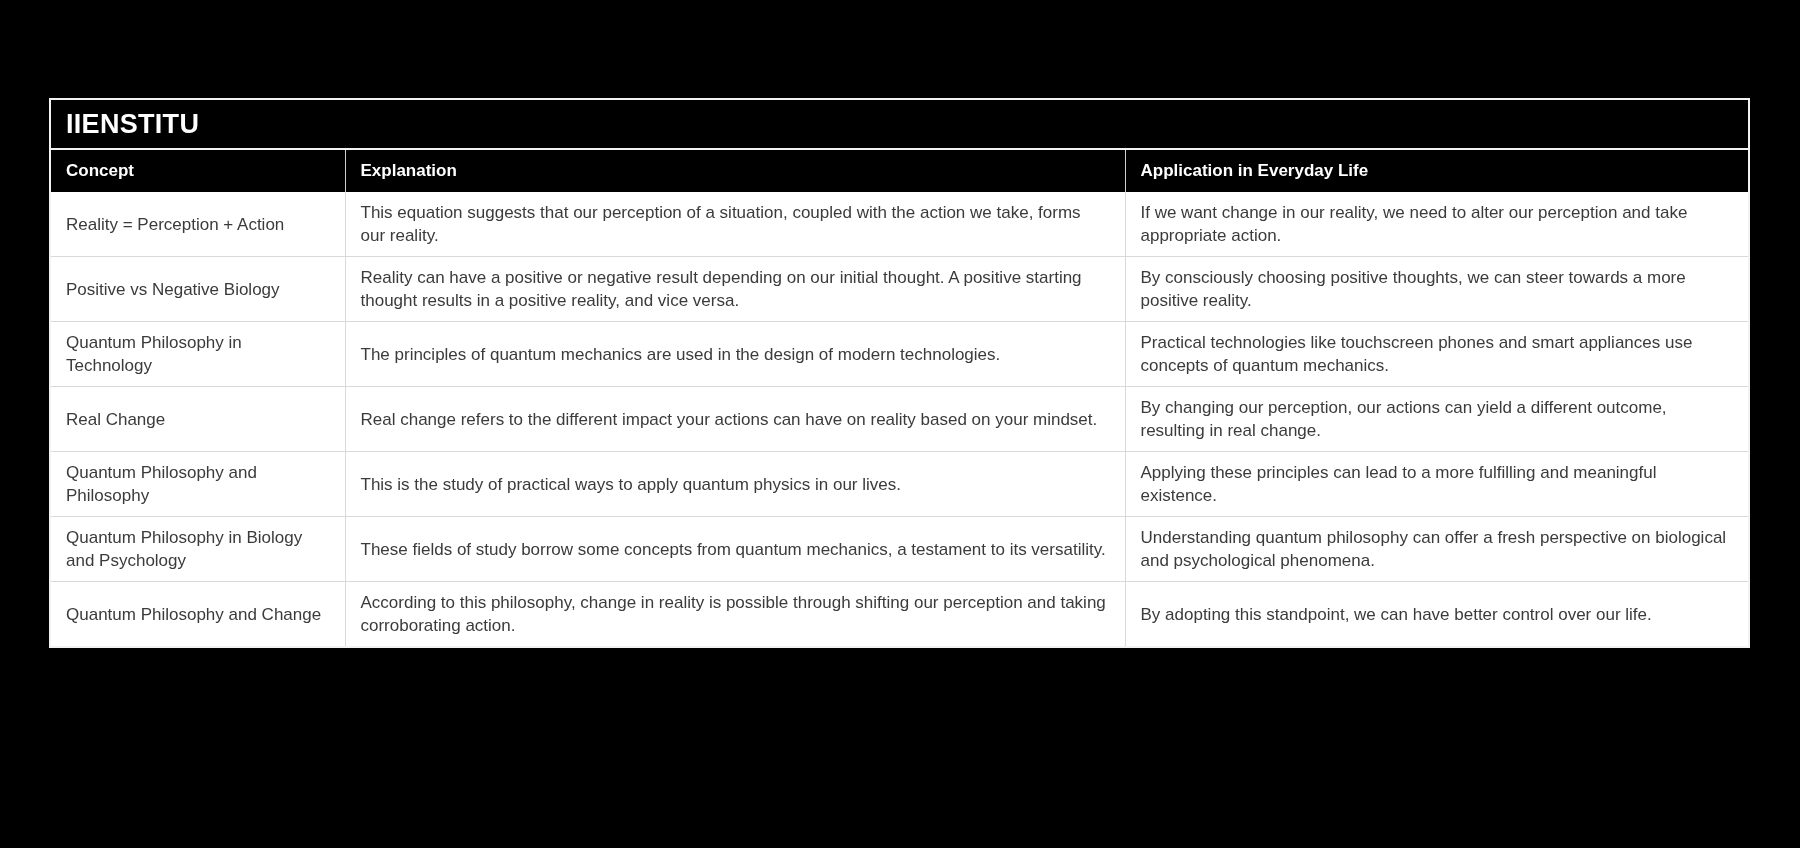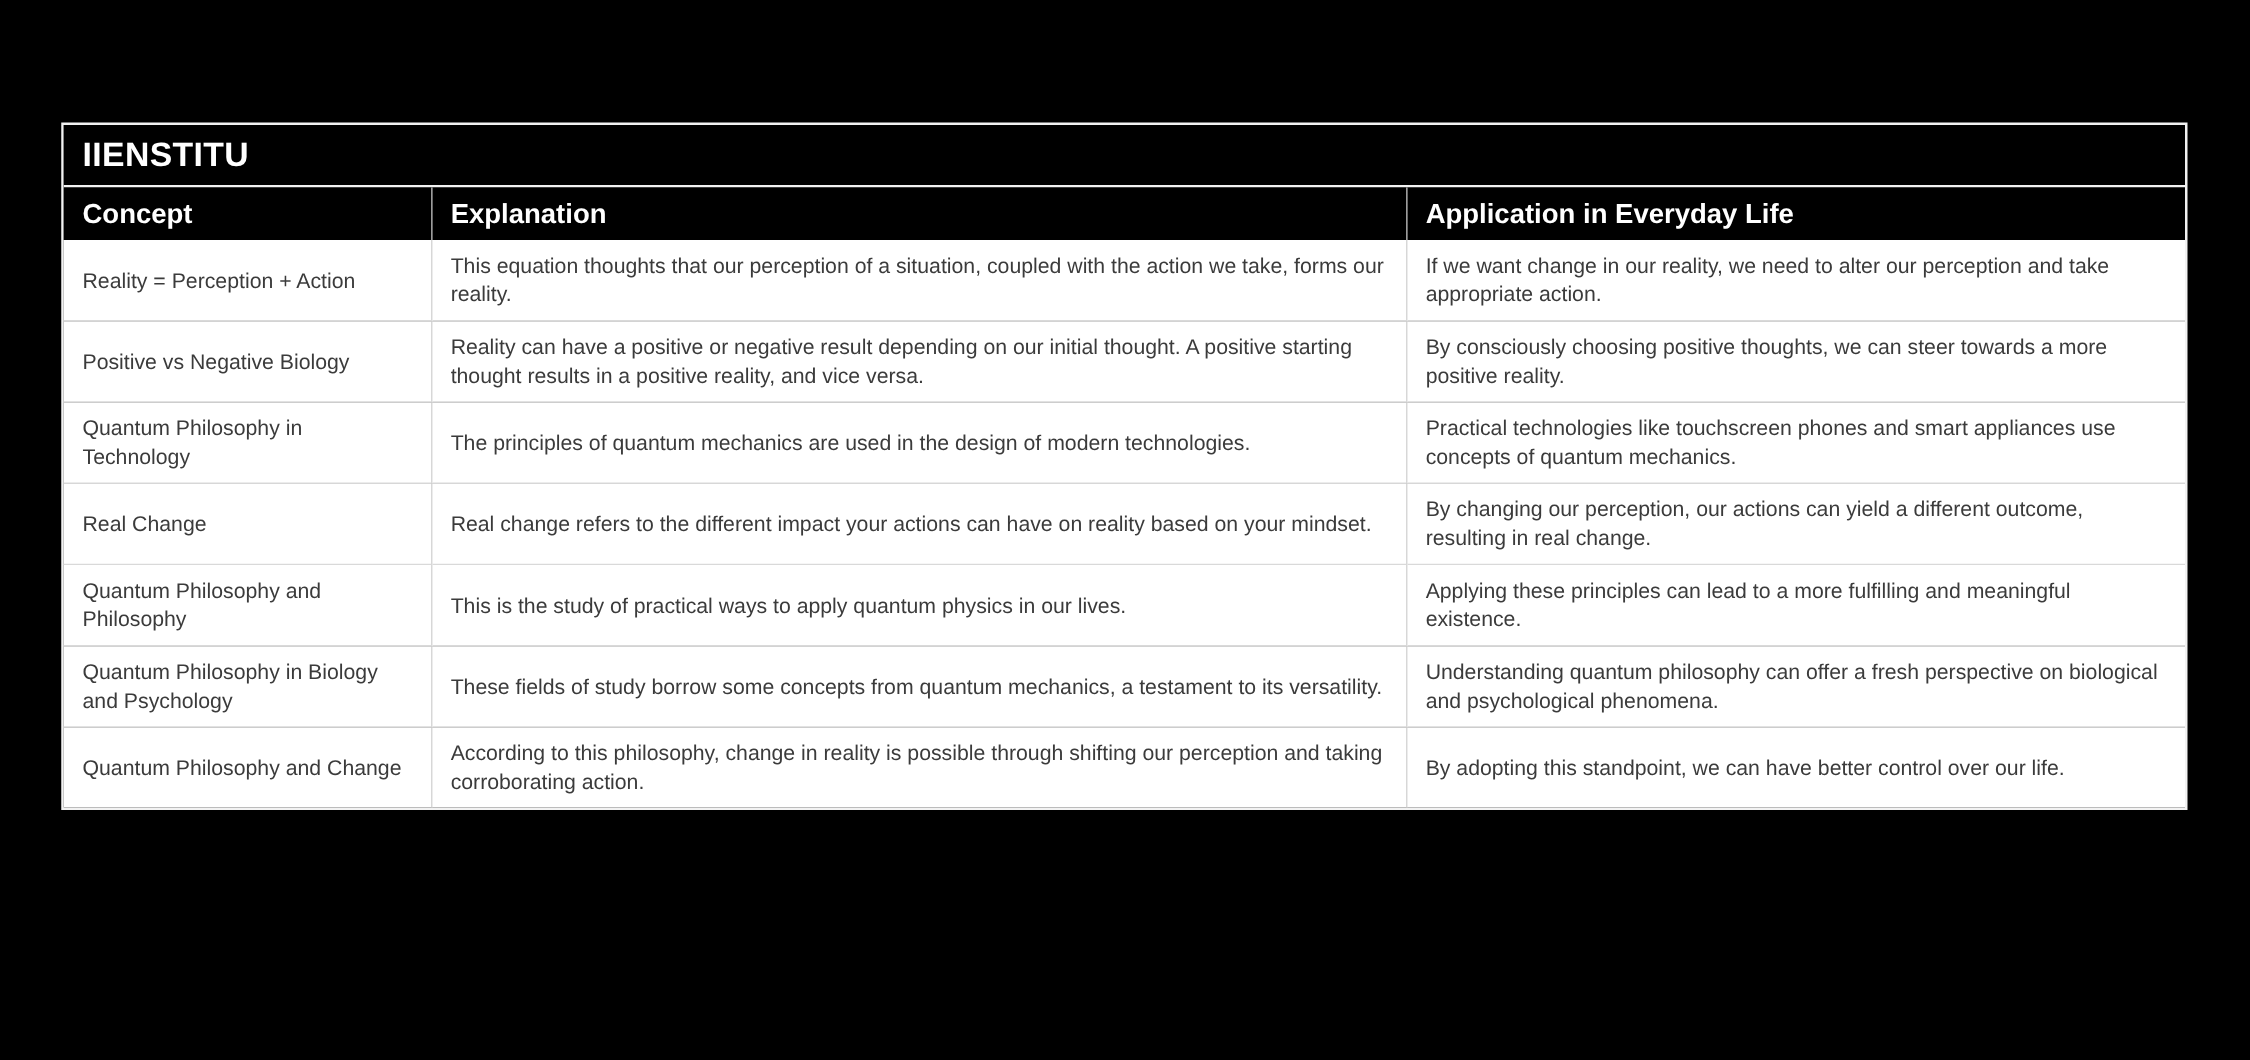--- a/index.html
+++ b/index.html
@@ -43,21 +43,21 @@
     width: 100%;
     border-collapse: collapse;
     table-layout: fixed;
   }
   col.col-concept    { width: 294px; }
   col.col-explanation{ width: 780px; }
   col.col-application{ width: auto; }
   thead th {
     background: #000000;
     color: #ffffff;
-    font-size: 22px;
+    font-size: 17px;
     font-weight: bold;
     text-align: left;
     height: 42px;
     padding: 0 15px;
     box-sizing: border-box;
   }
   thead th + th {
     border-left: 1px solid #cfcfcf;
   }
   tbody td {
@@ -93,21 +93,21 @@
       <thead>
         <tr>
           <th>Concept</th>
           <th>Explanation</th>
           <th>Application in Everyday Life</th>
         </tr>
       </thead>
       <tbody id="table-body">
   <tr>
     <td>Reality = Perception + Action</td>
-    <td>This equation thoughts that our perception of a situation, coupled with the action we take, forms our reality.</td>
+    <td>This equation suggests that our perception of a situation, coupled with the action we take, forms our reality.</td>
     <td>If we want change in our reality, we need to alter our perception and take appropriate action.</td>
   </tr>
 
 
   <tr>
     <td>Positive vs Negative Biology</td>
     <td>Reality can have a positive or negative result depending on our initial thought. A positive starting thought results in a positive reality, and vice versa.</td>
     <td>By consciously choosing positive thoughts, we can steer towards a more positive reality.</td>
   </tr>
 

